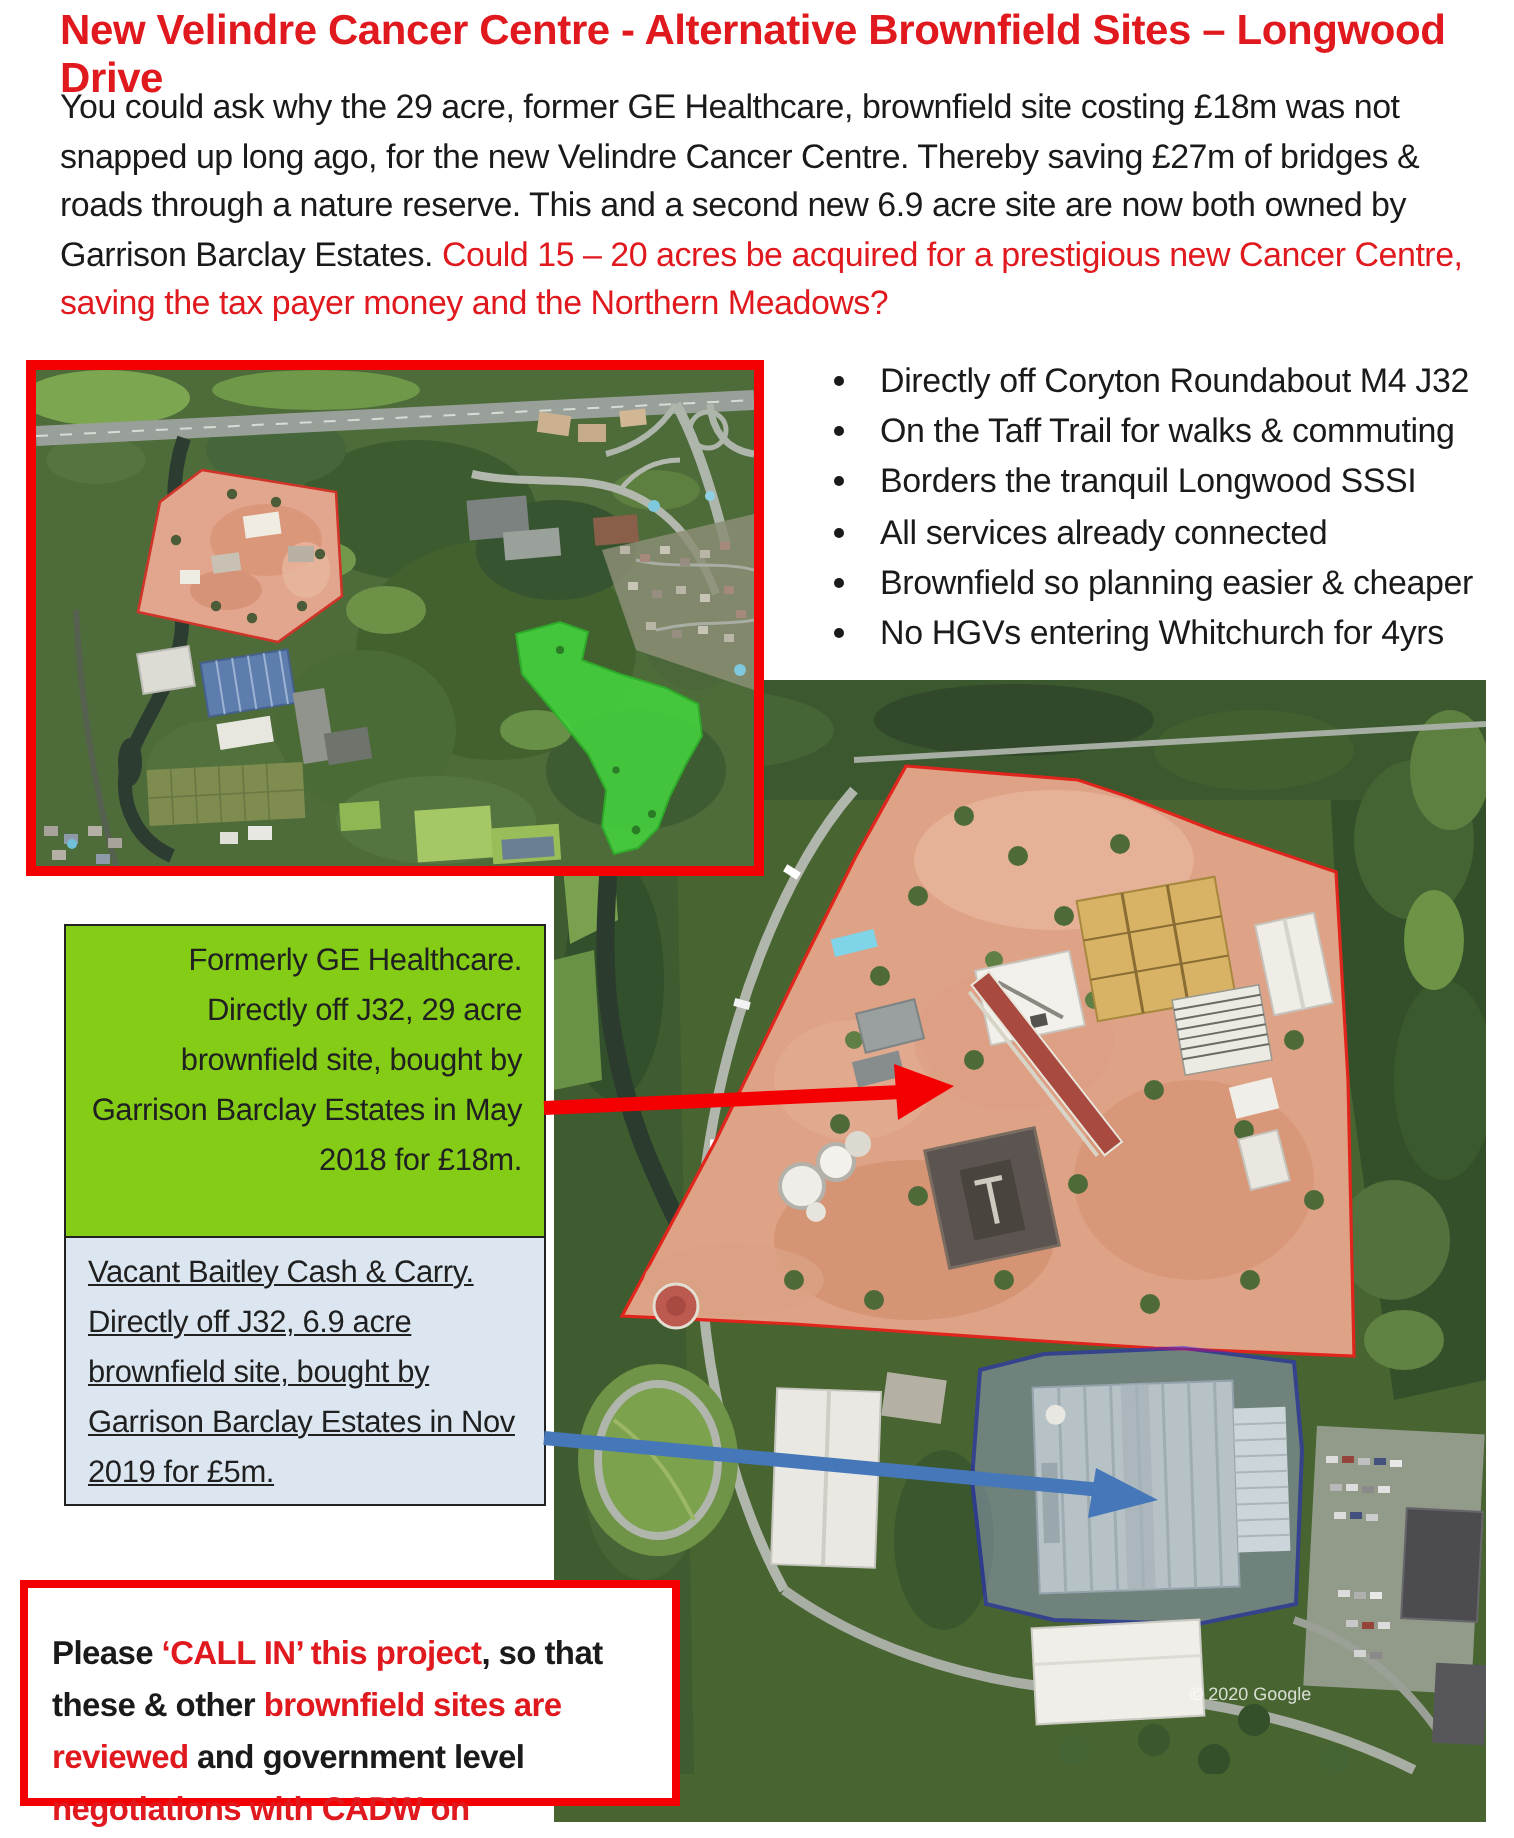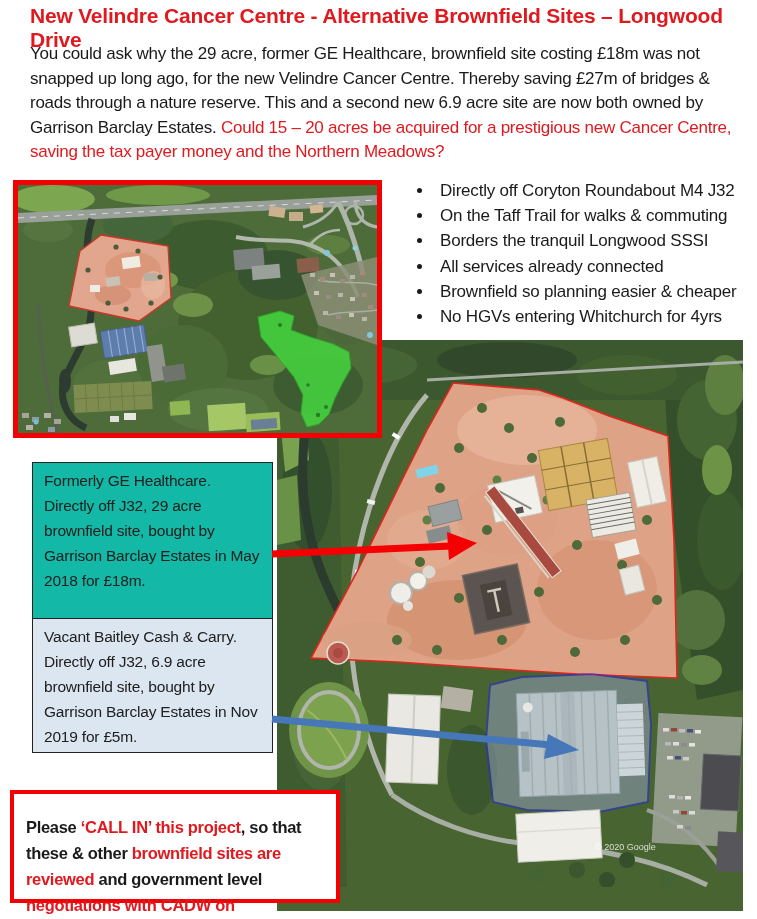--- a/index.html
+++ b/index.html
@@ -15,22 +15,22 @@
   .bullets li{margin:0;padding-left:6px;}
   
   .photo1{position:absolute;left:13px;top:180px;width:359px;height:248px;
           border:5px solid #f50002;z-index:2;background:#4e6b3a;}
   .photo2{position:absolute;left:277px;top:340px;width:466px;height:571px;z-index:1;background:#486431;}
   .photo1 svg,.photo2 svg{display:block;}
   
   .callout{position:absolute;left:32px;width:241px;border:1px solid #222;box-sizing:border-box;
            font-size:15.5px;line-height:25px;letter-spacing:-0.2px;color:#202020;
            padding:5px 11px;z-index:3;}
-  .callout.pink{top:462px;height:164px;background:#14b8a6;}
-  .callout.blue{top:618px;height:135px;background:#dce6f1;}
+  .callout.pink{top:462px;height:164px;background:#84cc16;text-align:right;}
+  .callout.blue{top:618px;height:135px;background:#dce6f1;text-decoration:underline;}
   
   .arrows{position:absolute;left:0;top:0;width:757px;height:919px;z-index:4;pointer-events:none;}
   
   .cta{position:absolute;left:10px;top:790px;width:330px;height:113px;box-sizing:border-box;
        background:#ffffff;border:4px solid #f50002;z-index:5;
        font-size:16.5px;font-weight:bold;line-height:26px;letter-spacing:-0.3px;
        padding:20px 12px;}
   .cta .seg-red{color:#e0191f;}
   .cta .seg-black{color:#1a1a1a;}
   .cta p{margin:0;}

